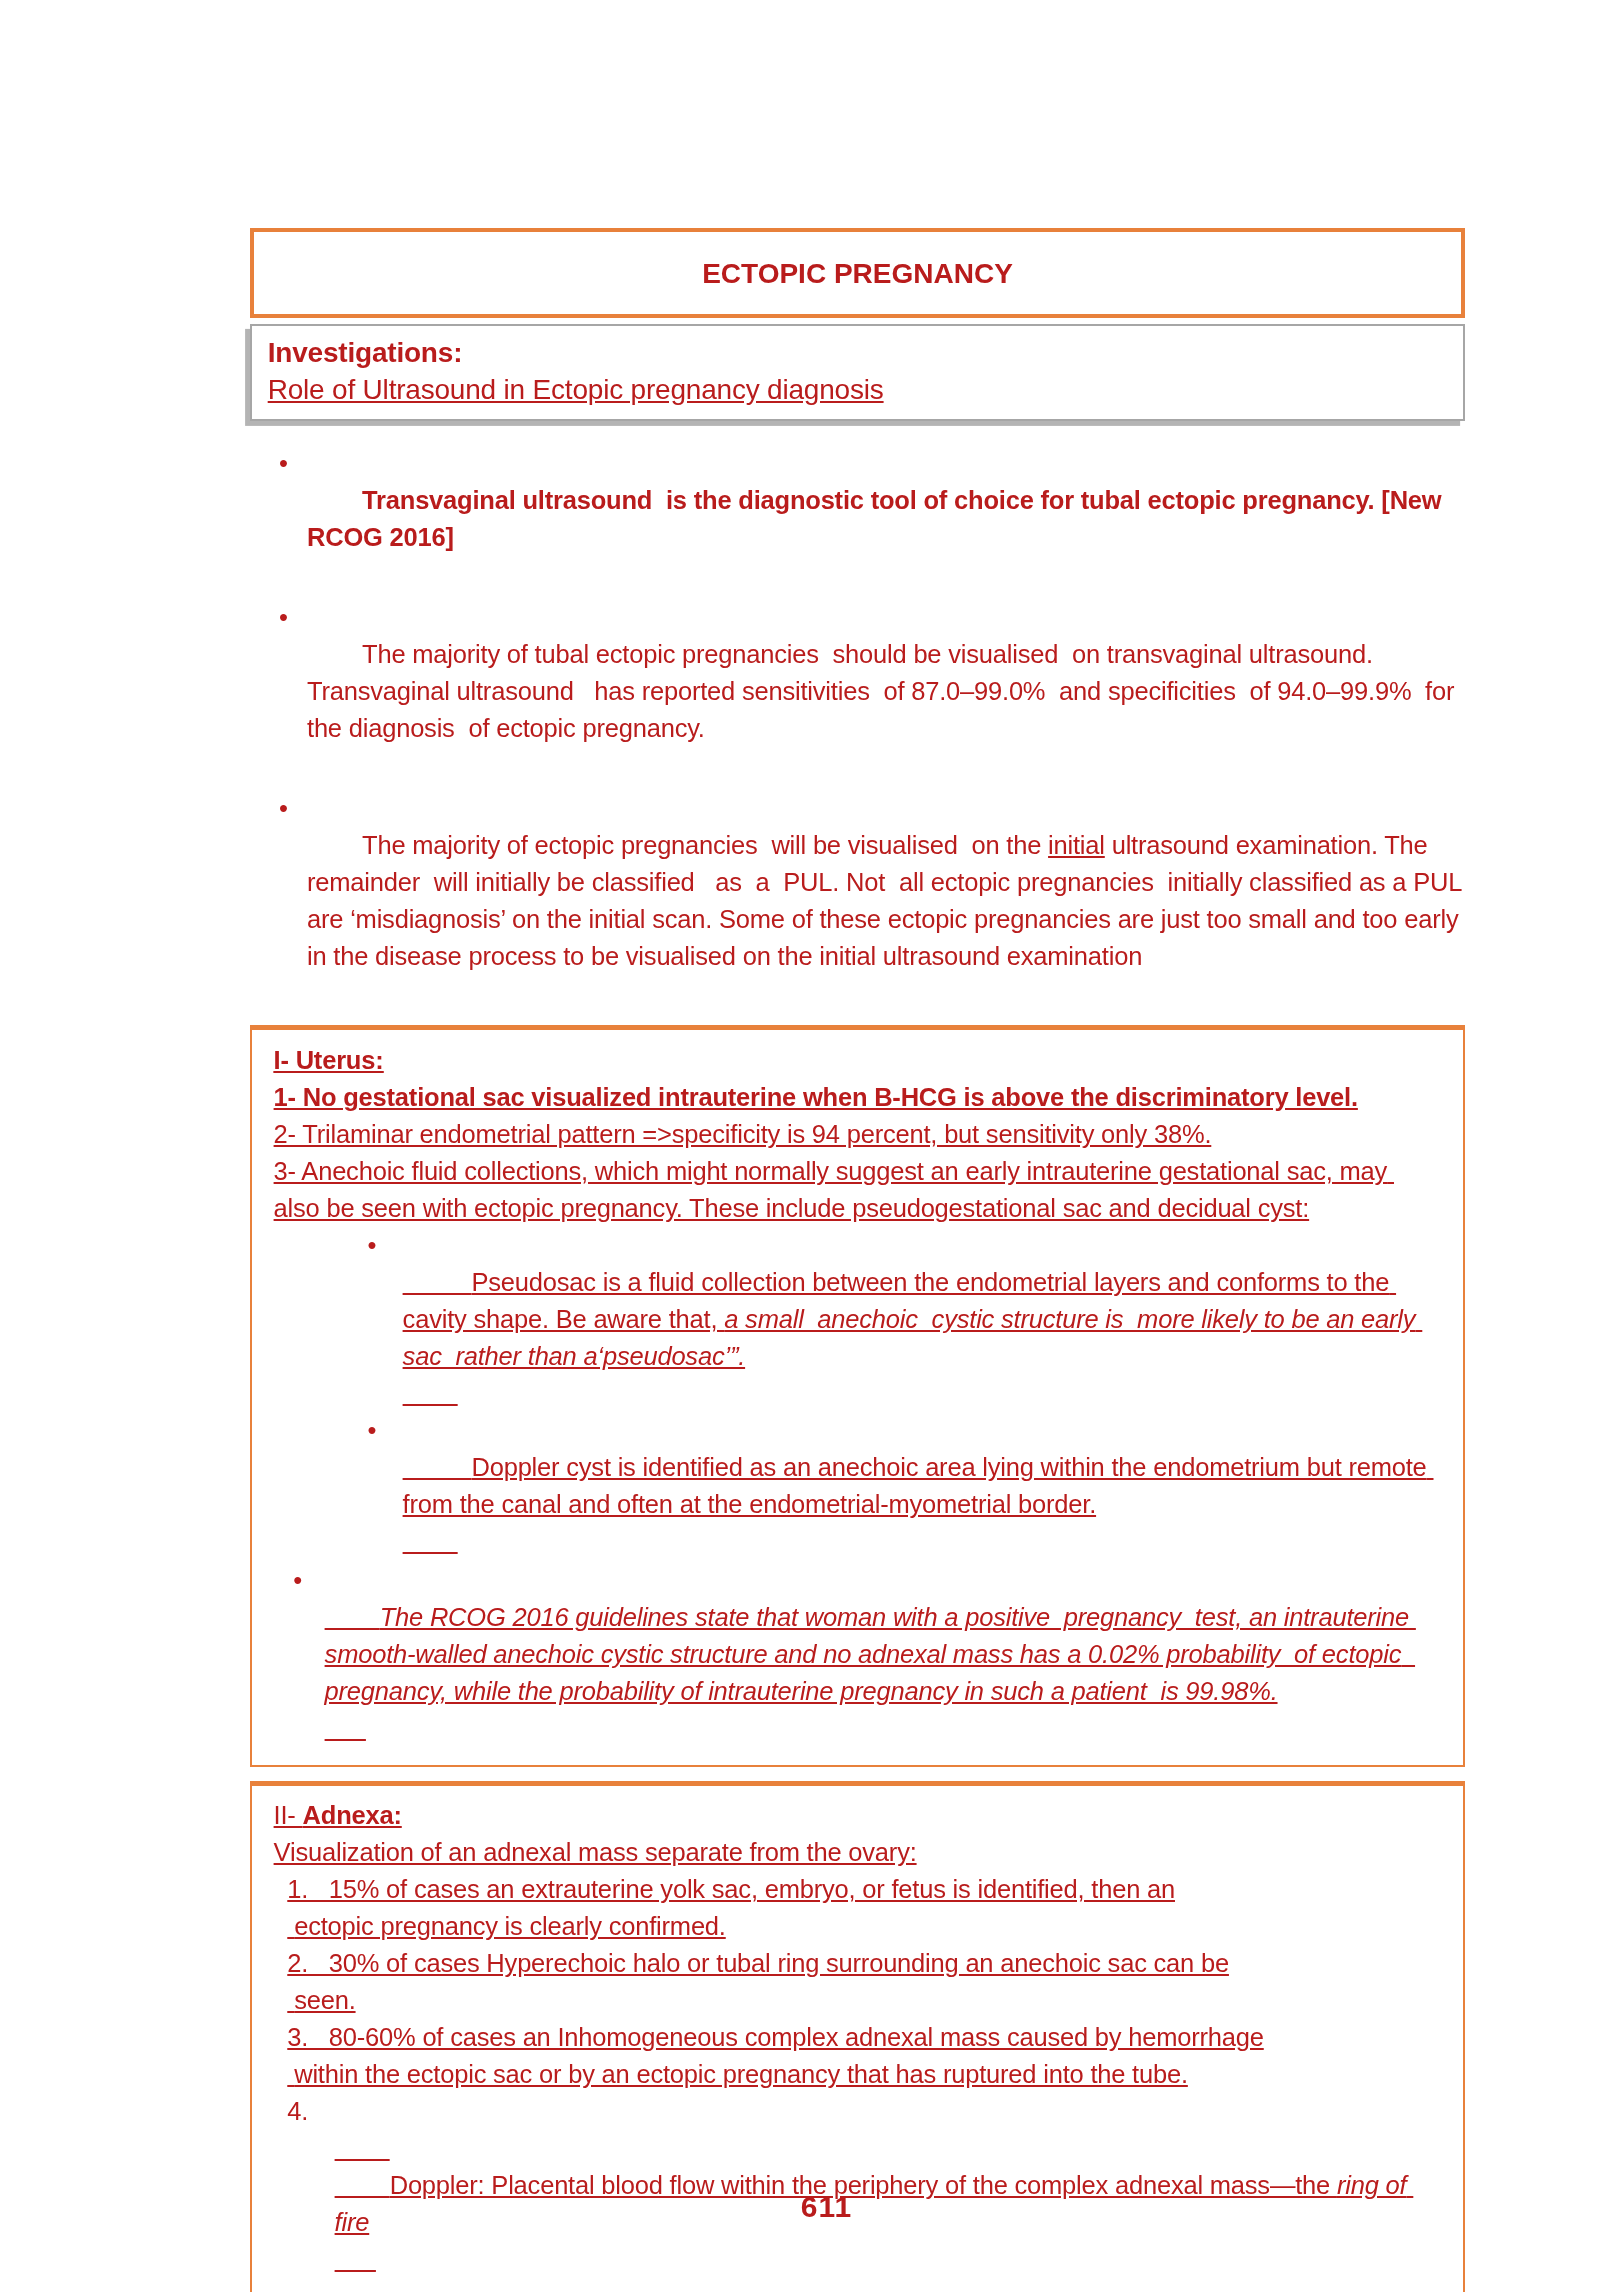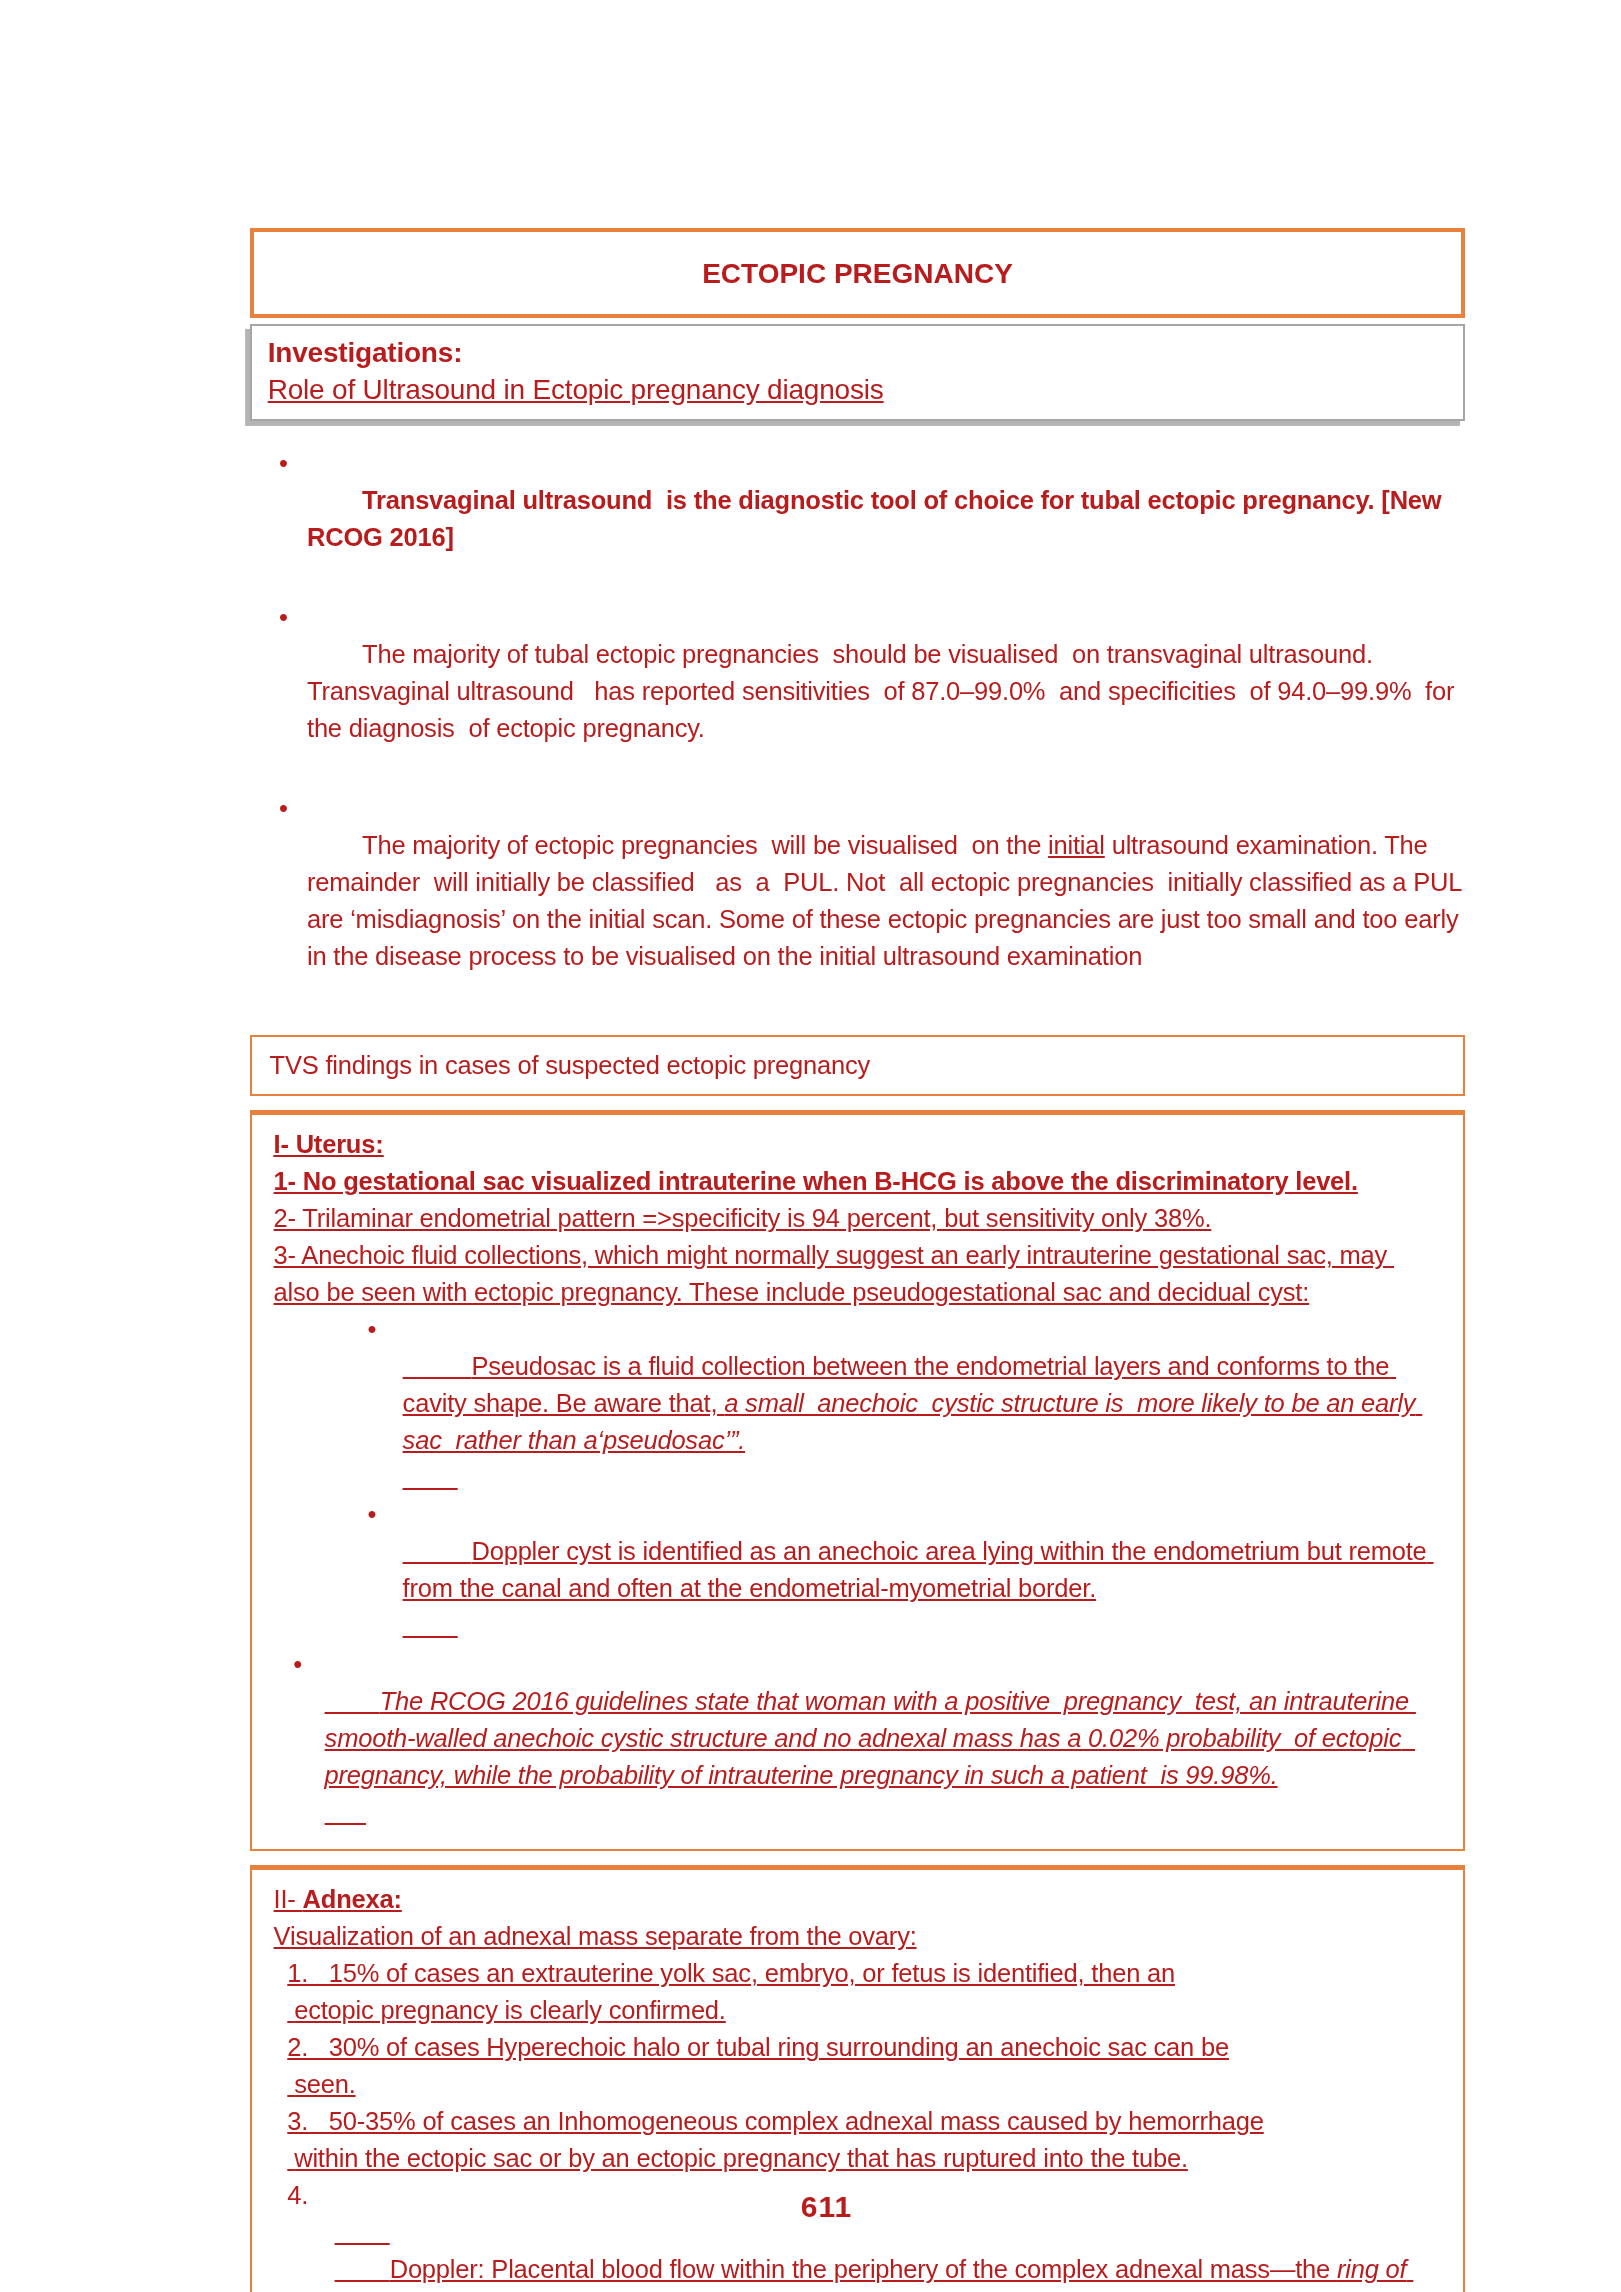--- a/index.html
+++ b/index.html
@@ -162,23 +162,20 @@
         <span class="bold-text">Transvaginal ultrasound  is the diagnostic tool of choice for tubal ectopic pregnancy. [New RCOG 2016]</span>
       </li>
       <li>
         <span>The majority of tubal ectopic pregnancies  should be visualised  on transvaginal ultrasound.  Transvaginal ultrasound   has reported sensitivities  of 87.0–99.0%  and specificities  of 94.0–99.9%  for the diagnosis  of ectopic pregnancy.</span>
       </li>
       <li>
         <span>The majority of ectopic pregnancies  will be visualised  on the </span><span class="ul">initial</span><span> ultrasound examination. The remainder  will initially be classified   as  a  PUL. Not  all ectopic pregnancies  initially classified as a PUL are ‘misdiagnosis’ on the initial scan. Some of these ectopic pregnancies are just too small and too early in the disease process to be visualised on the initial ultrasound examination</span>
       </li>
     </ul>
 
-    <div class="tvs-box">
-      <span>TVS findings in cases of suspected ectopic pregnancy</span>
-    </div>
 
     <div class="section-box">
       <div class="section-heading">I- Uterus:</div>
       <div class="bold-para">1- No gestational sac visualized intrauterine when B-HCG is above the discriminatory level.</div>
       <div class="para">2- Trilaminar endometrial pattern =&gt;specificity is 94 percent, but sensitivity only 38%.</div>
       <div class="para">3- Anechoic fluid collections, which might normally suggest an early intrauterine gestational sac, may also be seen with ectopic pregnancy. These include pseudogestational sac and decidual cyst:</div>
       <ul class="sub-bullets">
         <li>
           <span>Pseudosac is a fluid collection between the endometrial layers and conforms to the cavity shape. Be aware that, </span><span class="it">a small  anechoic  cystic structure is  more likely to be an early sac  rather than a‘pseudosac’”.</span>
         </li>
@@ -193,21 +190,21 @@
 
     <div class="section-box last">
       <div>
         <span>II- </span><span class="bold-text">Adnexa:</span>
       </div>
       <div class="para">Visualization of an adnexal mass separate from the ovary:</div>
       <div class="num-flow">1.   15% of cases an extrauterine yolk sac, embryo, or fetus is identified, then an
  ectopic pregnancy is clearly confirmed.</div>
       <div class="num-flow">2.   30% of cases Hyperechoic halo or tubal ring surrounding an anechoic sac can be
  seen.</div>
-      <div class="num-flow">3.   50-35% of cases an Inhomogeneous complex adnexal mass caused by hemorrhage
+      <div class="num-flow">3.   80-60% of cases an Inhomogeneous complex adnexal mass caused by hemorrhage
  within the ectopic sac or by an ectopic pregnancy that has ruptured into the tube.</div>
       <div class="num-hang">
         <span class="num">4.</span>
         <span>Doppler: Placental blood flow within the periphery of the complex adnexal mass—the </span><span class="it">ring of fire</span>
       </div>
     </div>
 
   </div>
 
   <div class="page-number">611</div>

